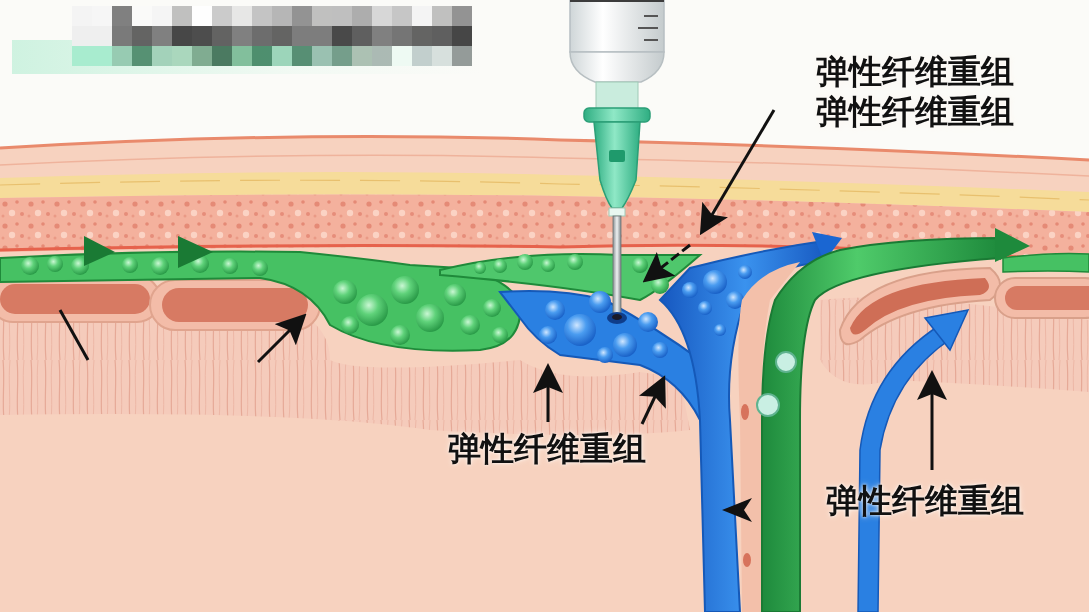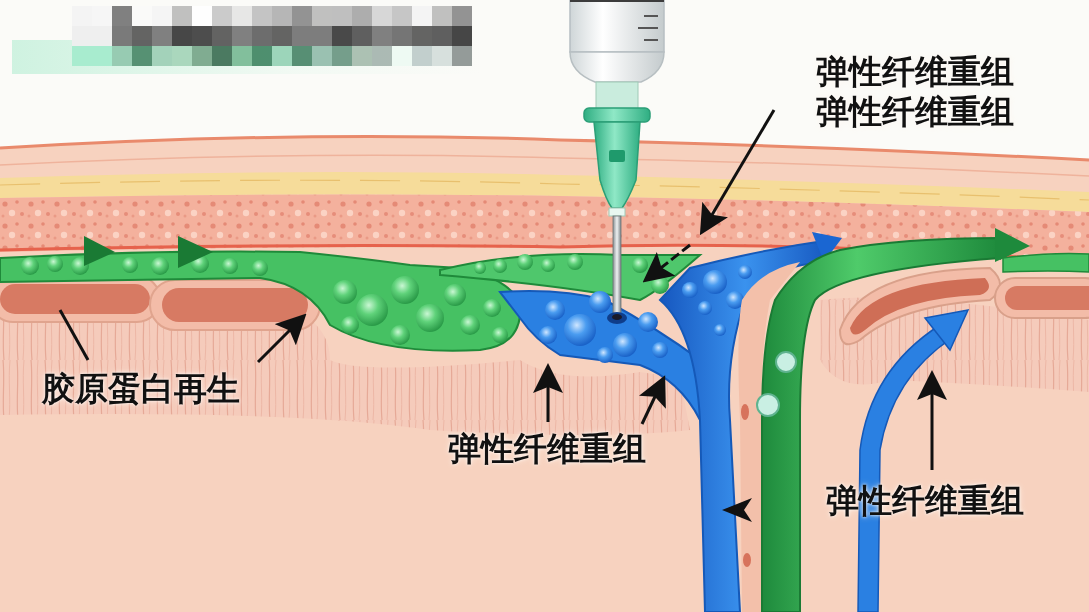--- a/index.html
+++ b/index.html
@@ -311,21 +311,20 @@
       <line x1="60" y1="310" x2="88" y2="360"></line>
       <line x1="258" y1="362" x2="298" y2="322" marker-end="url(#arrowK)"></line>
       <line x1="548" y1="422" x2="548" y2="375" marker-end="url(#arrowK)"></line>
       <line x1="642" y1="424" x2="660" y2="386" marker-end="url(#arrowK)"></line>
       <line x1="774" y1="110" x2="706" y2="225" marker-end="url(#arrowK)"></line>
       <line x1="690" y1="245" x2="652" y2="275" stroke-dasharray="10 4" marker-end="url(#arrowK)"></line>
       <line x1="932" y1="470" x2="932" y2="382" marker-end="url(#arrowK)"></line>
     </g>
   </svg>
 
-  <div class="label" style="left:42px; top:370px;">胶原蛋白再生</div>
   <div class="label multi" style="left:816px; top:52px;">
     <div>弹性纤维重组</div>
     <div>弹性纤维重组</div>
   </div>
   <div class="label" style="left:448px; top:430px;">弹性纤维重组</div>
   <div class="label" style="left:826px; top:482px;">弹性纤维重组</div>
 
 </div>
 
 </body></html>

